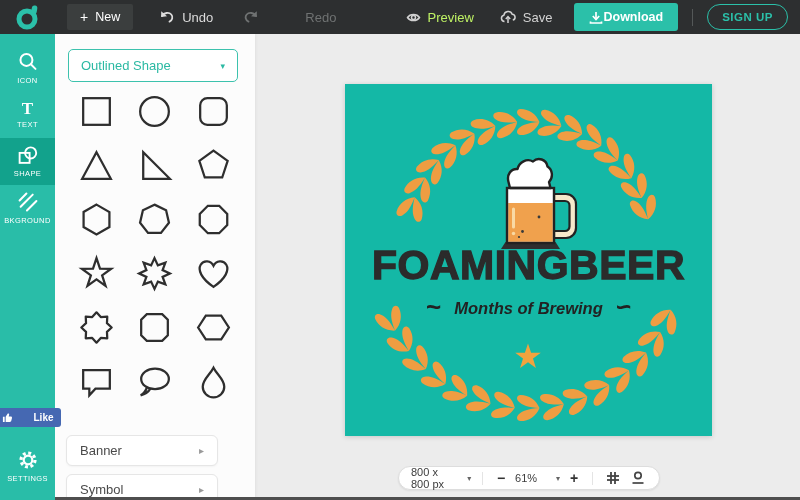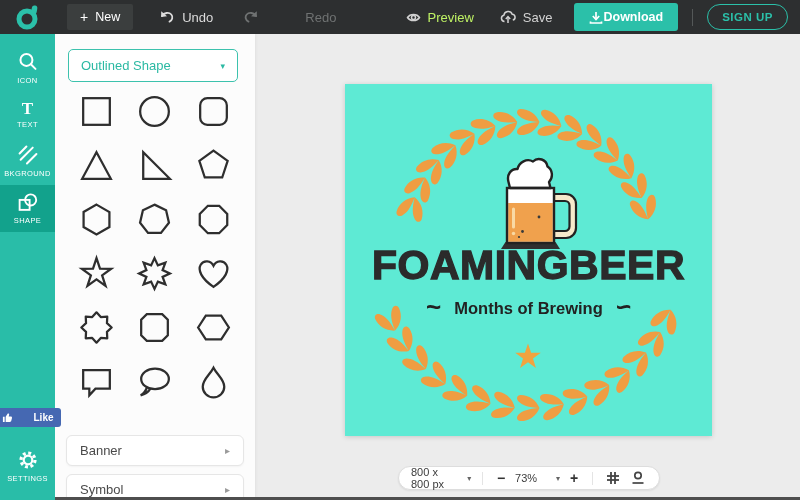--- a/index.html
+++ b/index.html
@@ -44,37 +44,37 @@
   
   .panel{position:absolute;left:55px;top:34px;bottom:0;width:200px;background:#FCFCFC;z-index:3;
     box-shadow:1px 0 3px rgba(0,0,0,.05);}
   .dropdown{position:absolute;left:13px;top:15px;width:170px;height:33px;box-sizing:border-box;
     border:1.5px solid #3CC2AD;border-radius:5px;background:#fff;display:flex;align-items:center;
     padding:0 12px;color:#2BB9A3;font-size:13px;cursor:pointer;text-align:right;}
   .dropdown .caret{margin-left:auto;font-size:9px;color:#2BB9A3;}
   .shape-grid{position:absolute;left:12px;top:57px;width:176px;display:grid;
     grid-template-columns:repeat(3,1fr);row-gap:13px;justify-items:center;}
   .shape-cell{width:41px;height:41px;cursor:pointer;display:flex;align-items:center;justify-content:center;}
-  .section-card{position:absolute;left:11px;width:178px;height:31px;box-sizing:border-box;
+  .section-card{position:absolute;left:11px;width:152px;height:31px;box-sizing:border-box;
     background:#fff;border:1px solid #E6E6E6;border-radius:6px;display:flex;align-items:center;
     padding:0 13px;font-size:13px;color:#4A4A4A;box-shadow:0 1px 2px rgba(0,0,0,.04);cursor:pointer;}
   .section-card .caret{margin-left:auto;color:#9a9a9a;font-size:10px;}
   .card-banner{top:401px;}
   .card-symbol{top:440px;}
   
   .workspace{position:absolute;left:255px;top:34px;right:0;bottom:0;background:var(--workspace);}
-  .canvas{position:absolute;left:90px;top:50px;width:367px;height:352px;background:#5eead4;
+  .canvas{position:absolute;left:90px;top:50px;width:367px;height:352px;background:#14b8a6;
     box-shadow:0 1px 5px rgba(0,0,0,.16);}
   .logo-art{position:absolute;left:0;top:0;width:367px;height:368px;}
   .logo-title{position:absolute;left:0;right:0;top:161px;text-align:center;line-height:1;
     font-size:41px;font-weight:bold;letter-spacing:.5px;color:var(--title);
     -webkit-text-stroke:1.3px var(--title);cursor:pointer;}
   .tagline-row{position:absolute;left:0;right:0;top:215px;display:flex;align-items:center;
     justify-content:center;gap:13px;color:#222;cursor:pointer;}
-  .tagline{font-size:16.5px;font-weight:bold;}
+  .tagline{font-size:16.5px;font-style:italic;font-weight:bold;}
   .tilde{font-size:26px;font-weight:bold;line-height:10px;transform:translateY(-2px);}
   .tilde.flip{transform:translateY(-2px) scaleX(-1);}
   
   .statusbar{position:absolute;left:143px;top:432px;width:262px;height:24px;box-sizing:border-box;
     background:#fff;border:1px solid #DDD;border-radius:13px;display:flex;align-items:center;
     padding:0 12px;font-size:11px;color:#3C3C3C;gap:7px;box-shadow:0 1px 2px rgba(0,0,0,.07);}
   .sb-caret{font-size:8px;color:#666;}
   .sb-divider{width:1px;height:13px;background:#E4E4E4;margin:0 4px;}
   .sb-btn{font-size:14px;font-weight:bold;color:#333;cursor:pointer;padding:0 3px;line-height:1;}
   .sb-group{display:flex;align-items:center;gap:19px;cursor:pointer;}
@@ -141,34 +141,34 @@
     <svg width="21" height="21" viewBox="0 0 20 20">
       <circle cx="9" cy="8.5" r="5.7" fill="none" stroke="#fff" stroke-width="1.9"></circle>
       <line x1="13.2" y1="12.7" x2="17.6" y2="17" stroke="#fff" stroke-width="1.9" stroke-linecap="round"></line>
     </svg>
     <span>ICON</span>
   </div>
   <div class="side-item">
     <span class="t-glyph">T</span>
     <span>TEXT</span>
   </div>
+  <div class="side-item active">
+    <svg width="21" height="20" viewBox="0 0 20 19">
+      <rect x="2.5" y="7.5" width="9.5" height="9.5" fill="none" stroke="#fff" stroke-width="1.8"></rect>
+      <circle cx="13" cy="7.5" r="5.3" fill="none" stroke="#fff" stroke-width="1.8"></circle>
+    </svg>
+    <span>SHAPE</span>
+  </div>
   <div class="side-item">
     <svg width="20" height="20" viewBox="0 0 19 19">
       <line x1="1.5" y1="8" x2="8" y2="1.5" stroke="#fff" stroke-width="1.9" stroke-linecap="round"></line>
       <line x1="2.5" y1="14" x2="14" y2="2.5" stroke="#fff" stroke-width="1.9" stroke-linecap="round"></line>
       <line x1="8.5" y1="17.5" x2="17.5" y2="8.5" stroke="#fff" stroke-width="1.9" stroke-linecap="round"></line>
     </svg>
     <span>BKGROUND</span>
-  </div>
-  <div class="side-item active">
-    <svg width="21" height="20" viewBox="0 0 20 19">
-      <rect x="2.5" y="7.5" width="9.5" height="9.5" fill="none" stroke="#fff" stroke-width="1.8"></rect>
-      <circle cx="13" cy="7.5" r="5.3" fill="none" stroke="#fff" stroke-width="1.8"></circle>
-    </svg>
-    <span>SHAPE</span>
   </div>
   <div class="side-spacer"></div>
   <div class="like-btn">
     <svg width="11" height="11" viewBox="0 0 12 12">
       <path d="M1,5.2 h1.9 v5.6 H1 Z M4,10.8 h4.6 c0.8,0 1.4,-0.5 1.5,-1.2 l0.8,-3.1 c0.2,-0.9 -0.4,-1.6 -1.3,-1.6 H7.3 l0.5,-2.2 c0.2,-1 -1.1,-1.5 -1.7,-0.7 L4,5.2 Z" fill="#fff"></path>
     </svg>
     <span>Like</span>
   </div>
   <div class="side-item settings">
     <svg width="20" height="20" viewBox="0 0 20 20">
@@ -348,21 +348,21 @@
   </div>
 
   <div class="statusbar">
     <div class="sb-group">
       <span>800 x 800 px</span>
       <span class="sb-caret">▾</span>
     </div>
     <div class="sb-divider"></div>
     <span class="sb-btn">−</span>
     <div class="sb-group">
-      <span>73%</span>
+      <span>61%</span>
       <span class="sb-caret">▾</span>
     </div>
     <span class="sb-btn">+</span>
     <div class="sb-divider"></div>
     <span class="sb-icon">
       <svg width="14" height="14" viewBox="0 0 14 14">
         <line x1="5" y1="1" x2="5" y2="13" stroke="#444" stroke-width="1.8"></line>
         <line x1="9" y1="1" x2="9" y2="13" stroke="#444" stroke-width="1.8"></line>
         <line x1="1" y1="5" x2="13" y2="5" stroke="#444" stroke-width="1.8"></line>
         <line x1="1" y1="9" x2="13" y2="9" stroke="#444" stroke-width="1.8"></line>

